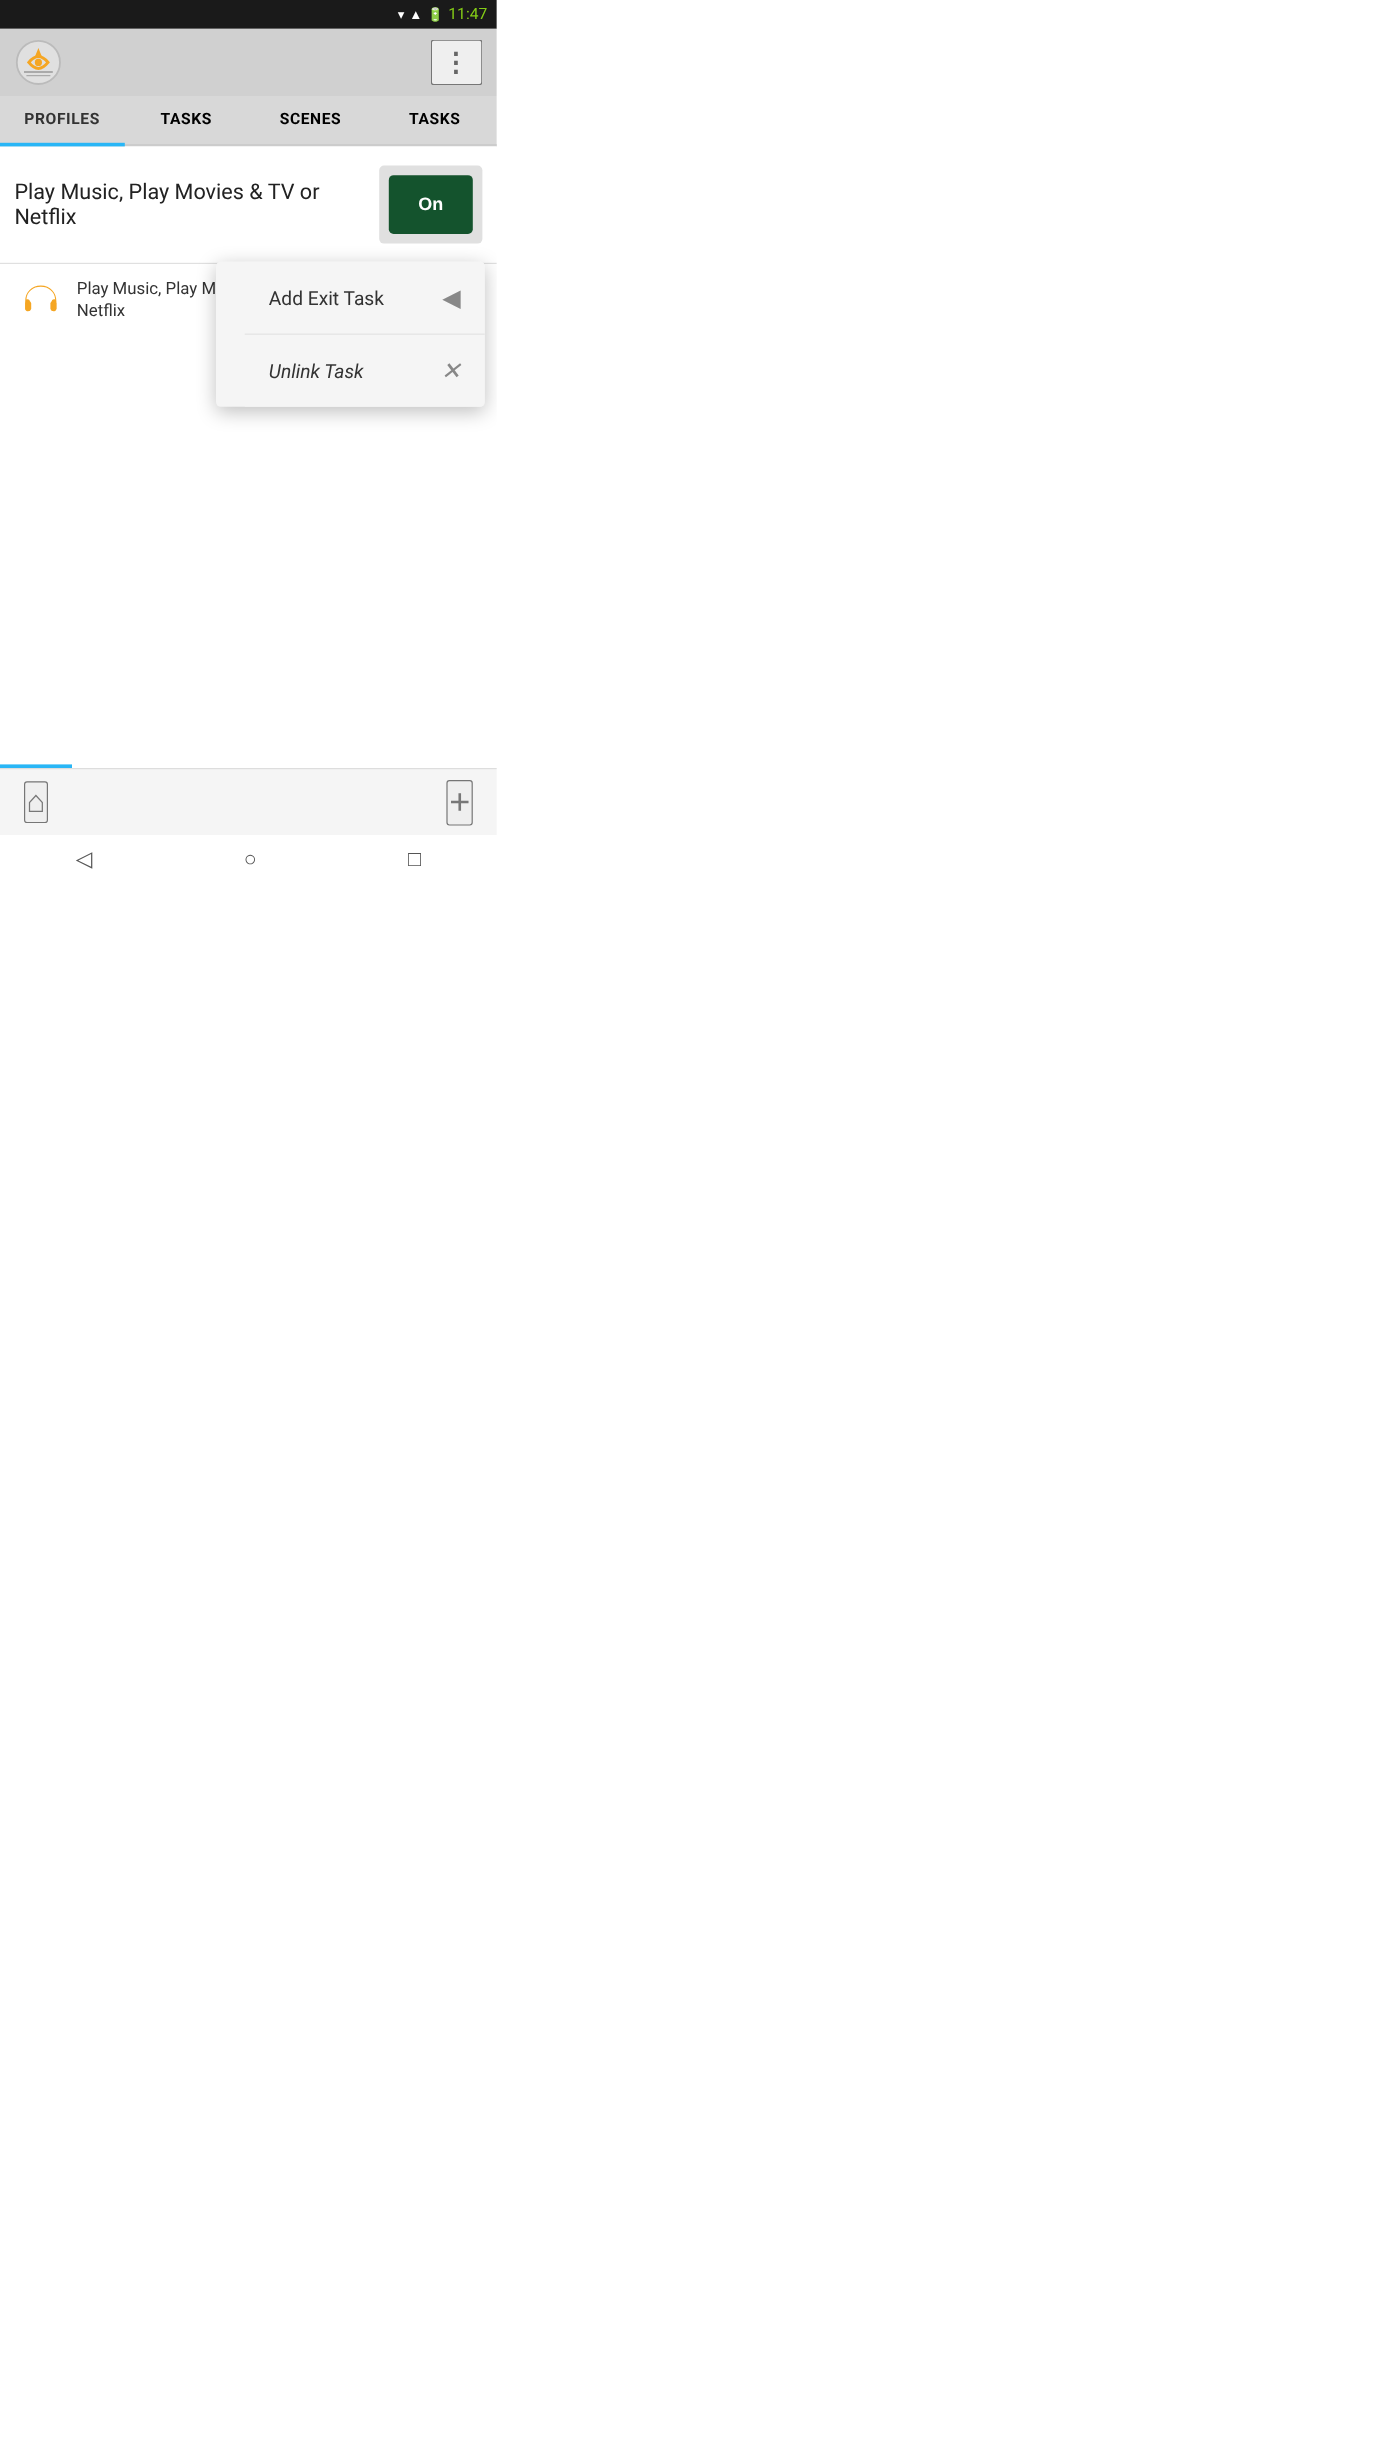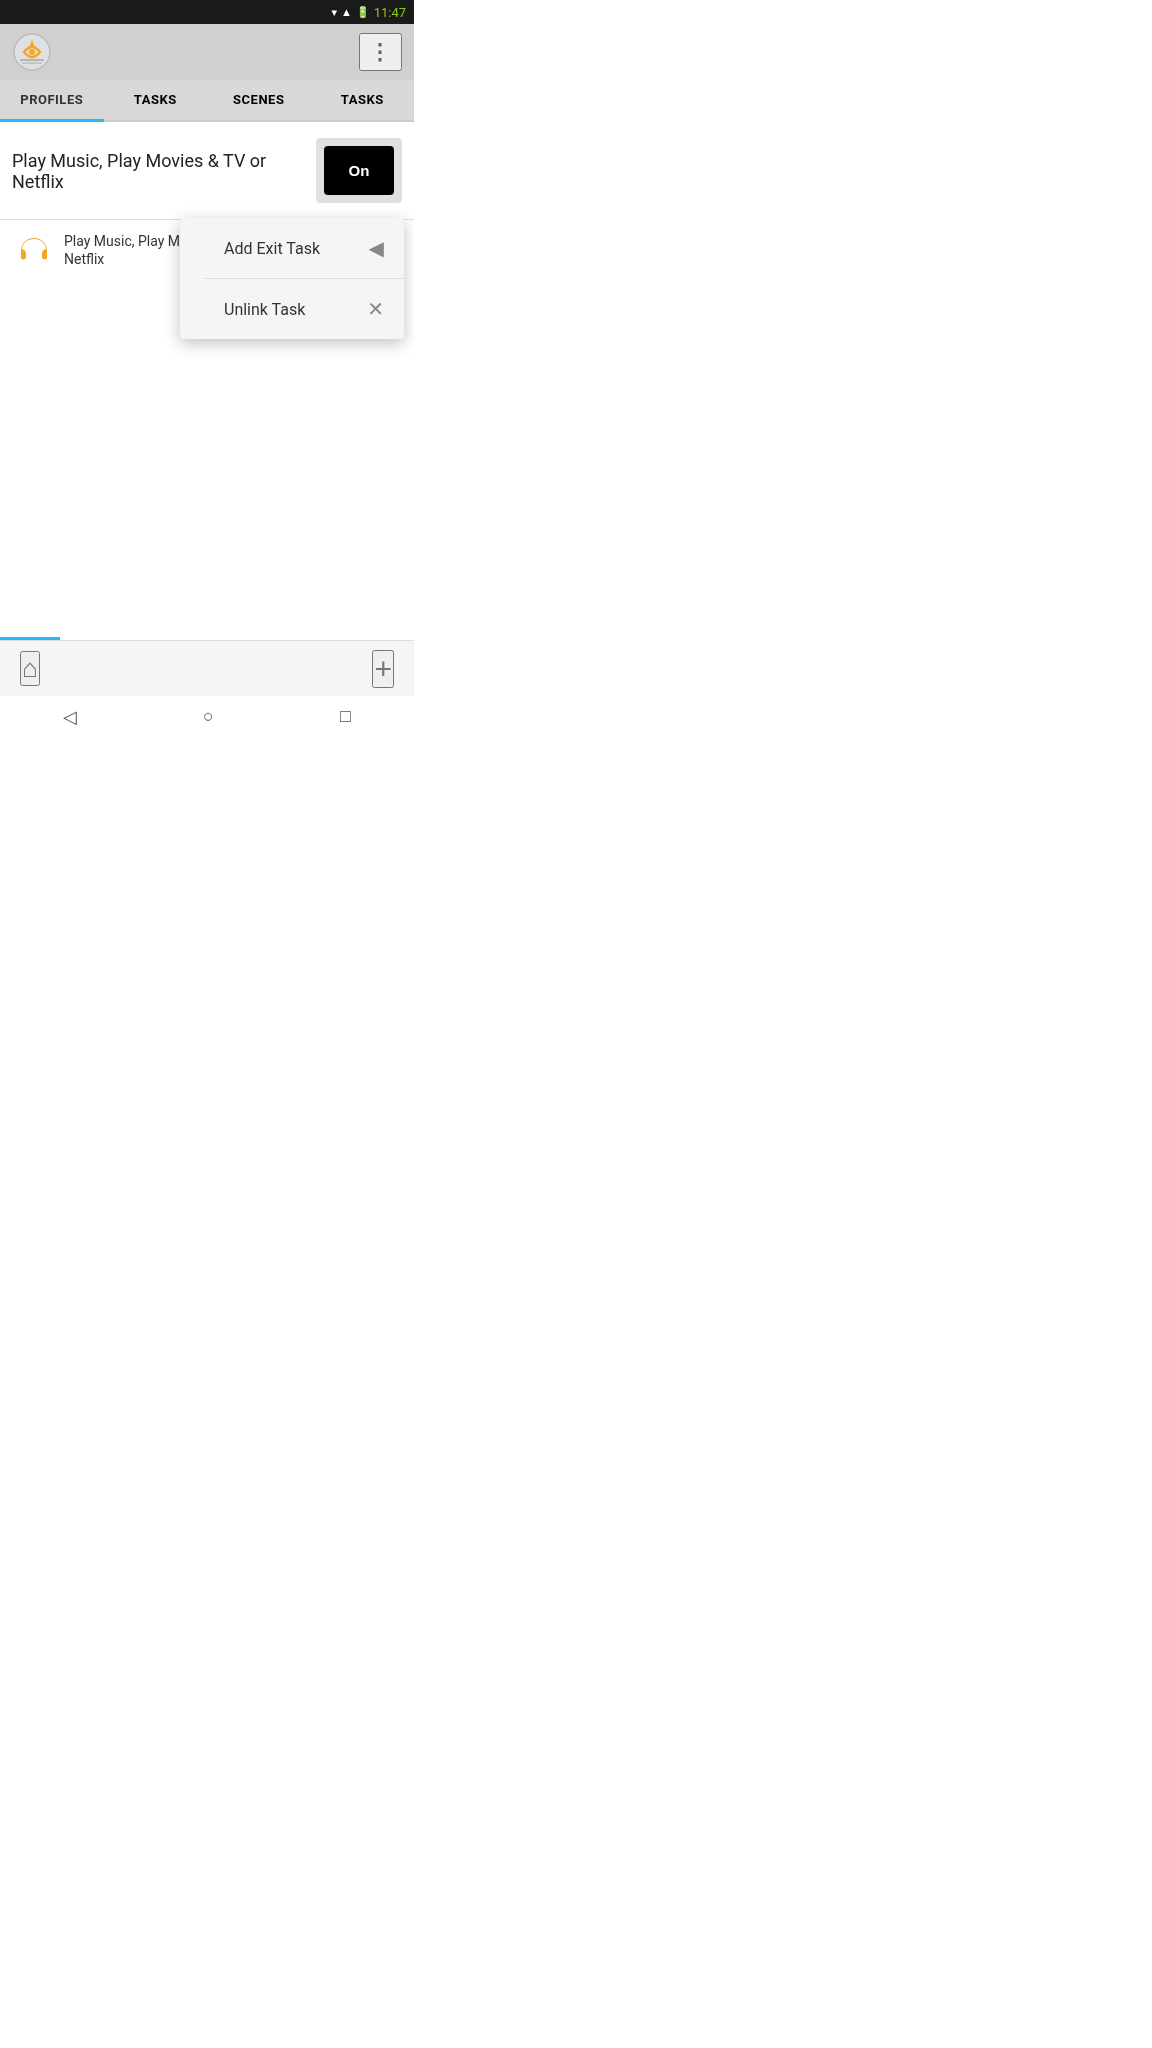--- a/index.html
+++ b/index.html
@@ -90,21 +90,21 @@
       align-items: center;
       justify-content: space-between;
       border-bottom: 1px solid #e0e0e0;
     }
     .profile-title {
       font-size: 18px;
       color: #222;
       flex: 1;
     }
     .toggle-btn {
-      background: #000000;
+      background: #14532d;
       color: #fff;
       border: none;
       border-radius: 4px;
       padding: 16px 16px;
       font-size: 15px;
       font-weight: bold;
       cursor: pointer;
       min-width: 70px;
     }
     .toggle-track {
@@ -160,20 +160,21 @@
       align-items: center;
       justify-content: space-between;
       padding: 18px 20px;
       border-bottom: 1px solid #e0e0e0;
       cursor: pointer;
       background: #f5f5f5;
       margin-left: 24px;
     }
     .menu-item:last-child {
       border-bottom: none;
+      font-style: italic;
     }
     .menu-item-label {
       font-size: 16px;
       color: #333;
     }
     .menu-item-icon {
       color: #888;
       font-size: 20px;
     }
 

